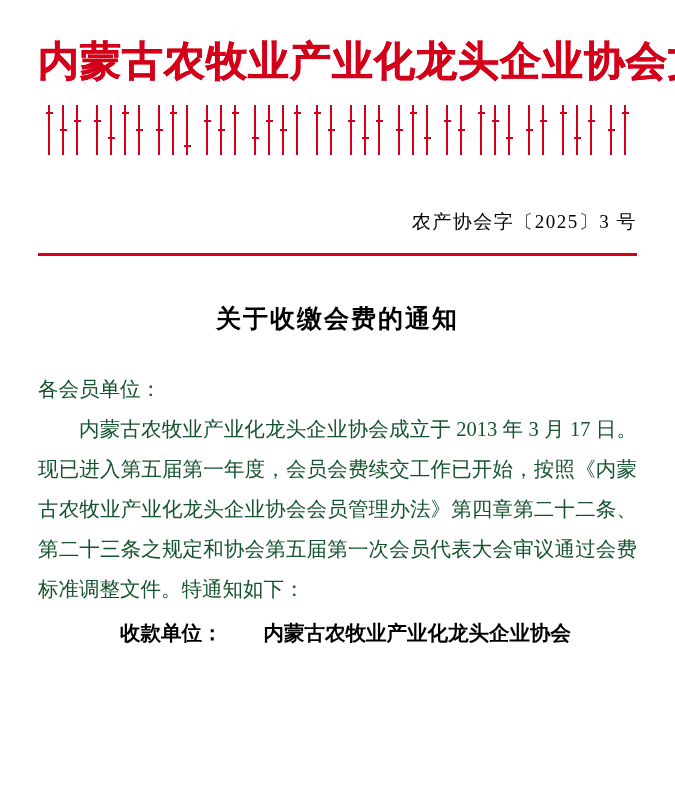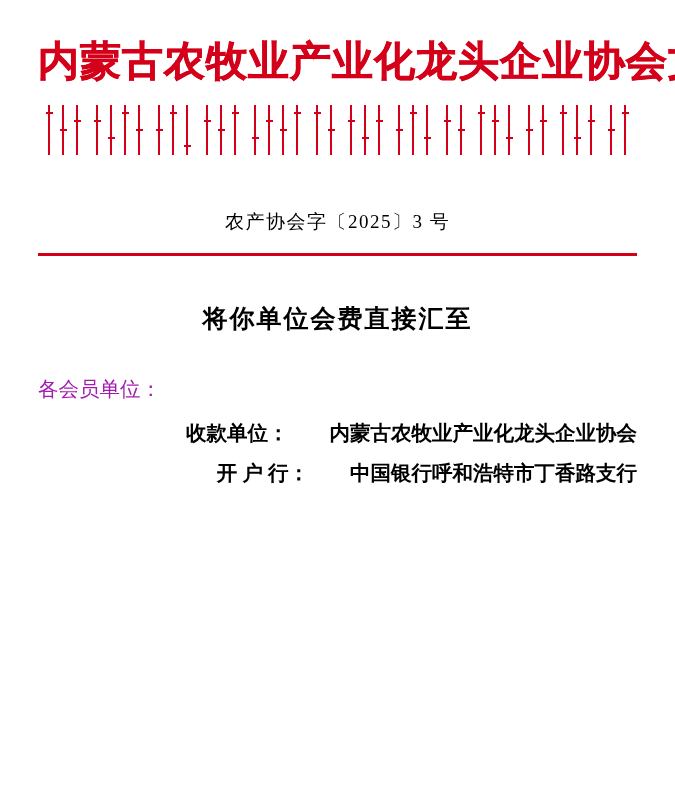--- a/index.html
+++ b/index.html
@@ -78,21 +78,21 @@
   }
   .mong-col.t1::after { top: 9px; }
   .mong-col.t2::after { top: 17px; }
   .mong-col.t3::after { top: 26px; }
   .mong-col.t4::after { top: 34px; }
   .mong-col.t5::after { top: 42px; }
 
   
   .docnum {
     margin-top: 48px;
-    text-align: center;
+    text-align: right;
     font-size: 19px;
     letter-spacing: 1.5px;
     color: #000000;
   }
 
   .red-rule {
     margin-top: 18px;
     height: 2.5px;
     background: #d4001a;
   }
@@ -105,39 +105,38 @@
     font-weight: bold;
     letter-spacing: 2px;
     color: #000000;
   }
 
   
   .body-text {
     margin-top: 34px;
     font-size: 20.5px;
     line-height: 40px;
-    color: #a21caf;
+    color: #14532d;
     text-align: justify;
     text-justify: inter-ideograph;
   }
   .salutation {
     text-indent: 0;
   }
   .para {
     text-indent: 2em;
     margin-top: 0;
   }
 
   .bank-block {
     margin-top: 4px;
     font-size: 20.5px;
     line-height: 40px;
     font-weight: bold;
     color: #000000;
-    text-align: right;
   }
   .bank-row {
     text-indent: 2em;
     white-space: nowrap;
   }
   .bank-label {
     display: inline-block;
   }
   .bank-value {
     display: inline-block;
@@ -215,30 +214,28 @@
         <div class="mong-col t3"></div>
           <div class="mong-col t1"></div>
       </div>
     </div>
   </div>
 
   <div class="docnum">农产协会字〔2025〕3 号</div>
 
   <div class="red-rule"></div>
 
-  <div class="doc-title">将你单位会费直接汇至</div>
+  <div class="doc-title">关于收缴会费的通知</div>
 
   <div class="body-text">
     <div class="salutation">各会员单位：</div>
 
+    <div class="para">内蒙古农牧业产业化龙头企业协会成立于 2013 年 3 月 17 日。现已进入第五届第一年度，会员会费续交工作已开始，按照《内蒙古农牧业产业化龙头企业协会会员管理办法》第四章第二十二条、第二十三条之规定和协会第五届第一次会员代表大会审议通过会费标准调整文件。特通知如下：</div>
 
   </div>
 
   <div class="bank-block">
     <div class="bank-row">
       <span class="bank-label">收款单位：</span><span class="bank-value">内蒙古农牧业产业化龙头企业协会</span>
     </div>
-    <div class="bank-row">
-      <span class="bank-label">开 户 行：</span><span class="bank-value">中国银行呼和浩特市丁香路支行</span>
-    </div>
   </div>
 
 </div>
 
 </body></html>

